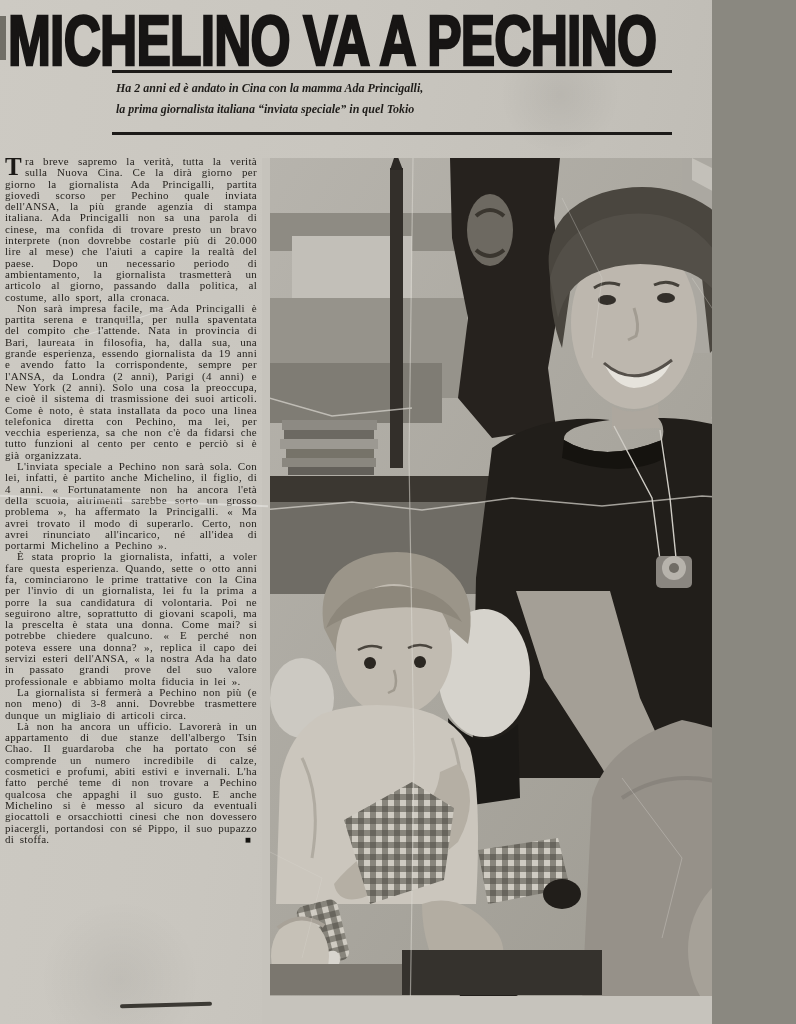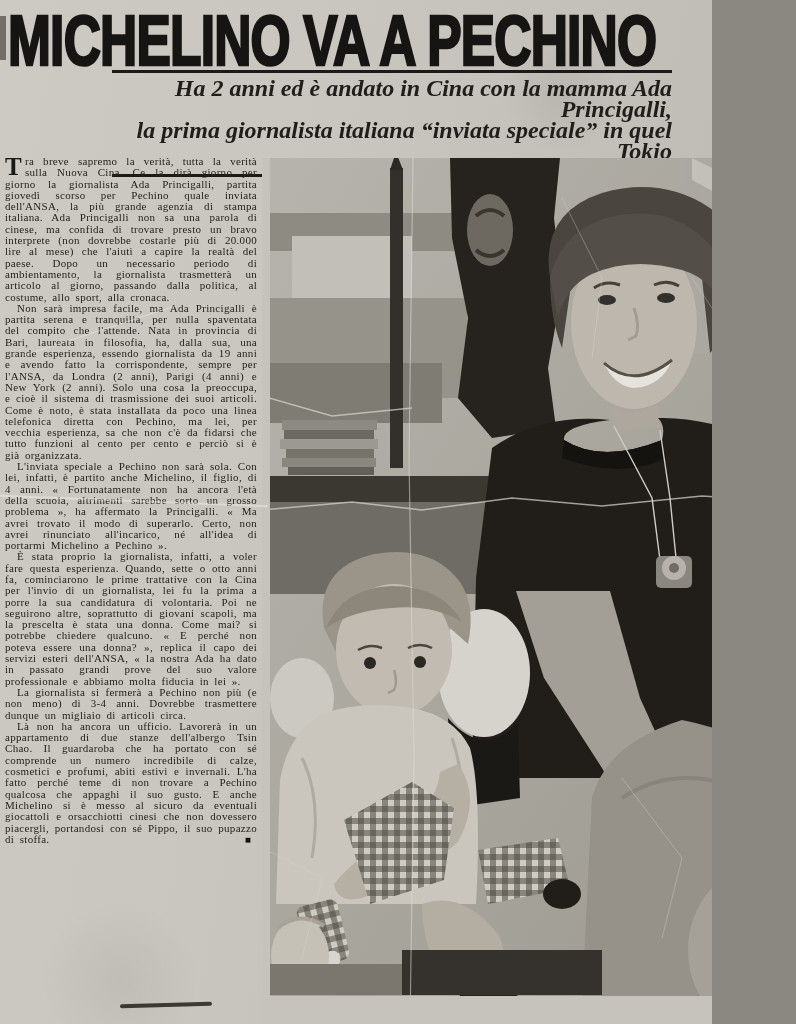--- a/index.html
+++ b/index.html
@@ -17,23 +17,22 @@
     position:absolute;left:8px;top:0;white-space:nowrap;
     font-family:"Liberation Sans", sans-serif;font-weight:bold;
     font-size:66px;letter-spacing:-1px;color:#171514;
     -webkit-text-stroke:2.5px #171514;
     transform:scale(.78,1.06);transform-origin:0 0;
   }
   .subtitle{
     position:absolute;left:112px;top:70px;width:556px;
     border-top:3px solid #1c1a18;border-bottom:3px solid #1c1a18;
     padding:5px 0 12px 4px;
-    font-style:italic;font-weight:bold;font-size:24px;line-height:21px;
+    font-style:italic;font-weight:bold;font-size:12px;line-height:21px;
     color:#201e1b;
-    text-align:right;
   }
   .article{
     position:absolute;left:5px;top:156px;width:252px;
     font-size:11px;line-height:11.3px;letter-spacing:.3px;word-spacing:2.5px;
     text-align:justify;color:#26231f;
   }
   .article p{margin:0;text-indent:12px;position:relative;}
   .article p.first{text-indent:0;}
   .dropcap{
     float:left;font-size:25px;line-height:20px;font-weight:bold;
@@ -69,21 +68,21 @@
   <div class="subtitle">
     <div>Ha 2 anni ed è andato in Cina con la mamma Ada Princigalli,</div>
     <div>la prima giornalista italiana “inviata speciale” in quel Tokio</div>
   </div>
 
   <div class="article">
     <p class="first"><span class="dropcap">T</span><span>ra breve sapremo la verità, tutta la verità sulla Nuova Cina. Ce la dirà giorno per giorno la giornalista Ada Princigalli, partita giovedì scorso per Pechino quale inviata dell'ANSA, la più grande agenzia di stampa italiana. Ada Princigalli non sa una parola di cinese, ma confida di trovare presto un bravo interprete (non dovrebbe costarle più di 20.000 lire al mese) che l'aiuti a capire la realtà del paese. Dopo un necessario periodo di ambientamento, la giornalista trasmetterà un articolo al giorno, passando dalla politica, al costume, allo sport, alla cronaca.</span></p>
     <p>Non sarà impresa facile, ma Ada Princigalli è partita serena e tranquilla, per nulla spaventata del compito che l'attende. Nata in provincia di Bari, laureata in filosofia, ha, dalla sua, una grande esperienza, essendo giornalista da 19 anni e avendo fatto la corrispondente, sempre per l'ANSA, da Londra (2 anni), Parigi (4 anni) e New York (2 anni). Solo una cosa la preoccupa, e cioè il sistema di trasmissione dei suoi articoli. Come è noto, è stata installata da poco una linea telefonica diretta con Pechino, ma lei, per vecchia esperienza, sa che non c'è da fidarsi che tutto funzioni al cento per cento e perciò si è già organizzata.</p>
     <p>L'inviata speciale a Pechino non sarà sola. Con lei, infatti, è partito anche Michelino, il figlio, di 4 anni. « Fortunatamente non ha ancora l'età della scuola, altrimenti sarebbe sorto un grosso problema », ha affermato la Princigalli. « Ma avrei trovato il modo di superarlo. Certo, non avrei rinunciato all'incarico, né all'idea di portarmi Michelino a Pechino ».</p>
     <p>È stata proprio la giornalista, infatti, a voler fare questa esperienza. Quando, sette o otto anni fa, cominciarono le prime trattative con la Cina per l'invio di un giornalista, lei fu la prima a porre la sua candidatura di volontaria. Poi ne seguirono altre, soprattutto di giovani scapoli, ma la prescelta è stata una donna. Come mai? si potrebbe chiedere qualcuno. « E perché non poteva essere una donna? », replica il capo dei servizi esteri dell'ANSA, « la nostra Ada ha dato in passato grandi prove del suo valore professionale e abbiamo molta fiducia in lei ».</p>
-    <p>La giornalista si fermerà a Pechino non più (e non meno) di 3-4 anni. Dovrebbe trasmettere dunque un migliaio di articoli circa.</p>
+    <p>La giornalista si fermerà a Pechino non più (e non meno) di 3-8 anni. Dovrebbe trasmettere dunque un migliaio di articoli circa.</p>
     <p><span>Là non ha ancora un ufficio. Lavorerà in un appartamento di due stanze dell'albergo Tsin Chao. Il guardaroba che ha portato con sé comprende un numero incredibile di calze, cosmetici e profumi, abiti estivi e invernali. L'ha fatto perché teme di non trovare a Pechino qualcosa che appaghi il suo gusto. E anche Michelino si è messo al sicuro da eventuali giocattoli e orsacchiotti cinesi che non dovessero piacergli, portandosi con sé Pippo, il suo pupazzo di stoffa.</span><span class="endmark">■</span></p>
   </div>
 
   <div class="smudge"></div>
 
   <div class="photo">
     <svg width="534" height="866" viewBox="0 0 534 866" xmlns="http://www.w3.org/2000/svg" role="img">
       <defs>
         <pattern id="gingham" width="12" height="12" patternUnits="userSpaceOnUse">
           <rect width="12" height="12" fill="#cfcbc2"></rect>

